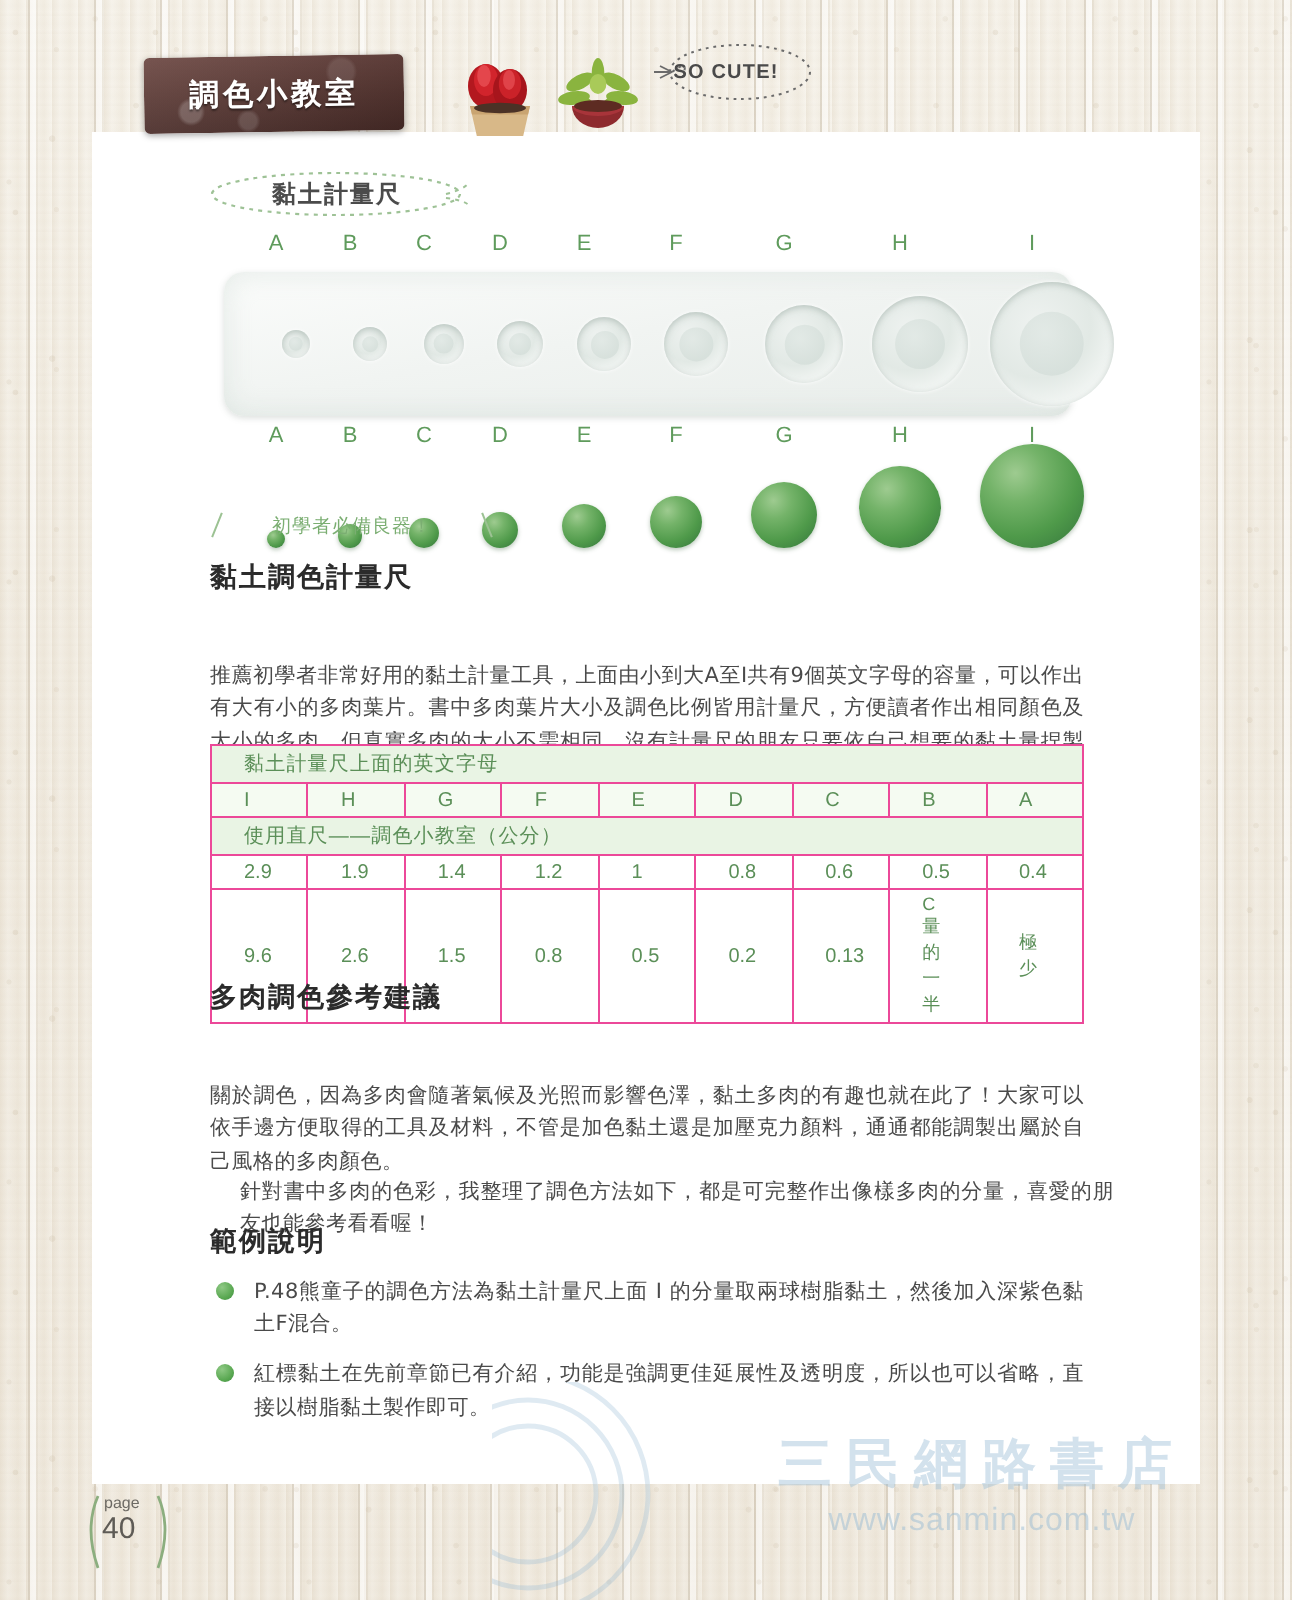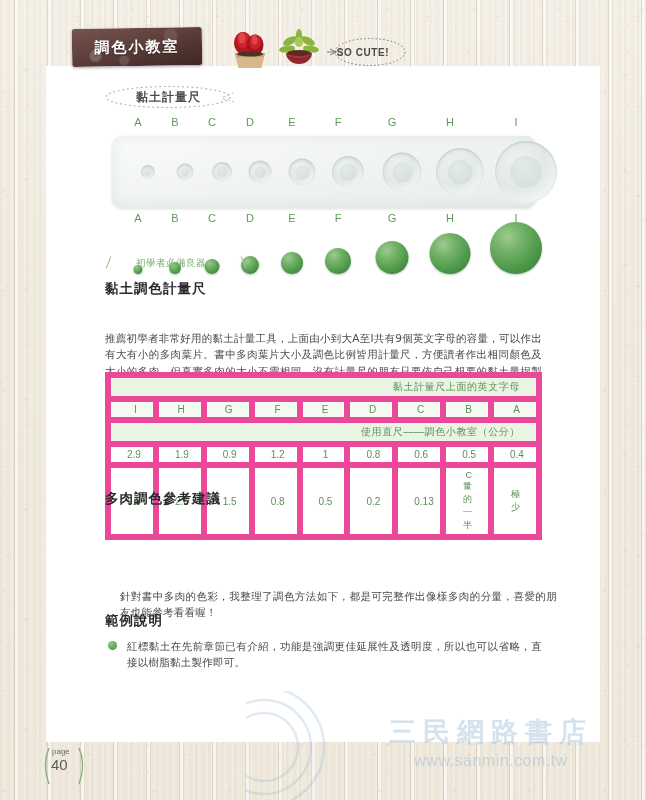--- a/index.html
+++ b/index.html
@@ -101,21 +101,21 @@
   .title-plate-text {
     position: relative;
     color: #ffffff;
     font-size: 15px;
     font-weight: bold;
     letter-spacing: 2px;
     text-shadow: 0 1px 1px rgba(0,0,0,0.45);
   }
 
   .deco-plant { position: absolute; }
-  .bubble-wrap { position: absolute; left: 318px; top: 36px; width: 90px; height: 32px; }
+  .bubble-wrap { position: absolute; left: 318px; top: 20px; width: 90px; height: 32px; }
   .bubble-text {
     position: absolute;
     left: 0; top: 0;
     width: 90px; height: 32px;
     display: flex; align-items: center; justify-content: center;
     font-family: "Liberation Sans", sans-serif;
     font-size: 10px;
     font-weight: bold;
     letter-spacing: 0.6px;
     color: #4a4a4a;
@@ -217,22 +217,22 @@
     position: absolute;
     left: 59px; top: 306px;
     width: 437px;
     border-collapse: collapse;
     font-family: "Liberation Sans", sans-serif;
     font-size: 10px;
     color: #5b8f58;
     table-layout: fixed;
   }
   .clay-table td {
-    border: 6px solid #ec4899;
-    text-align: right;
+    border: 1px solid #ec4899;
+    text-align: left;
     padding: 2px 16px;
     height: 17px;
     background: #ffffff;
   }
   .clay-table tr.band td {
     background: #e9f4e4;
     font-size: 10px;
     letter-spacing: 0.6px;
   }
   .clay-table tr.letters td { background: #f5fbf2; }
@@ -447,21 +447,21 @@
         <td>C</td>
         <td>B</td>
         <td>A</td>
       </tr>
       <tr class="band">
         <td colspan="9">使用直尺——調色小教室（公分）</td>
       </tr>
       <tr>
         <td>2.9</td>
         <td>1.9</td>
-        <td>0.9</td>
+        <td>1.4</td>
         <td>1.2</td>
         <td>1</td>
         <td>0.8</td>
         <td>0.6</td>
         <td>0.5</td>
         <td>0.4</td>
       </tr>
       <tr>
         <td>9.6</td>
         <td>2.6</td>
@@ -470,20 +470,21 @@
         <td>0.5</td>
         <td>0.2</td>
         <td>0.13</td>
         <td class="narrow">C 量的一半</td>
         <td class="narrow">極少</td>
       </tr>
     </tbody>
   </table>
 
   <h2 class="sec-title" style="left:59px; top:424px;">多肉調色參考建議</h2>
+  <p class="body-text" style="left:59px; top:448px; width:437px;">關於調色，因為多肉會隨著氣候及光照而影響色澤，黏土多肉的有趣也就在此了！大家可以依手邊方便取得的工具及材料，不管是加色黏土還是加壓克力顏料，通通都能調製出屬於自己風格的多肉顏色。</p>
   <p class="body-text" style="left:74px; top:497px; width:437px;font-family:Liberation Mono, monospace;">針對書中多肉的色彩，我整理了調色方法如下，都是可完整作出像樣多肉的分量，喜愛的朋友也能參考看看喔！</p>
 
   <div class="wm-arcs">
     <svg width="250" height="110" viewBox="0 0 250 110">
       <g fill="none" stroke="rgba(150,185,212,0.30)" stroke-width="2.4">
         <circle cx="18" cy="56" r="34"></circle>
         <circle cx="18" cy="56" r="47"></circle>
         <circle cx="18" cy="56" r="60"></circle>
       </g>
     </svg>
@@ -491,20 +492,24 @@
   <div class="watermark">
     <div class="wm-cn">三民網路書店</div>
     <div class="wm-en">www.sanmin.com.tw</div>
   </div>
 
   <h2 class="sec-title" style="left:59px; top:546px;">範例說明</h2>
 
   <div class="bullet-list" style="top:572px;">
     <div class="bullet-item">
       <span class="bullet-dot"></span>
+      <span class="bullet-text">P.48熊童子的調色方法為黏土計量尺上面 I 的分量取兩球樹脂黏土，然後加入深紫色黏土F混合。</span>
+    </div>
+    <div class="bullet-item">
+      <span class="bullet-dot"></span>
       <span class="bullet-text">紅標黏土在先前章節已有介紹，功能是強調更佳延展性及透明度，所以也可以省略，直接以樹脂黏土製作即可。</span>
     </div>
   </div>
 </div>
 
 <div class="page-num">
   <svg width="54" height="48" viewBox="0 0 54 48">
     <path d="M13 6 q-7 16 0 36" fill="none" stroke="#8cae7f" stroke-width="1.4"></path>
     <path d="M43 6 q7 16 0 36" fill="none" stroke="#8cae7f" stroke-width="1.4"></path>
   </svg>

